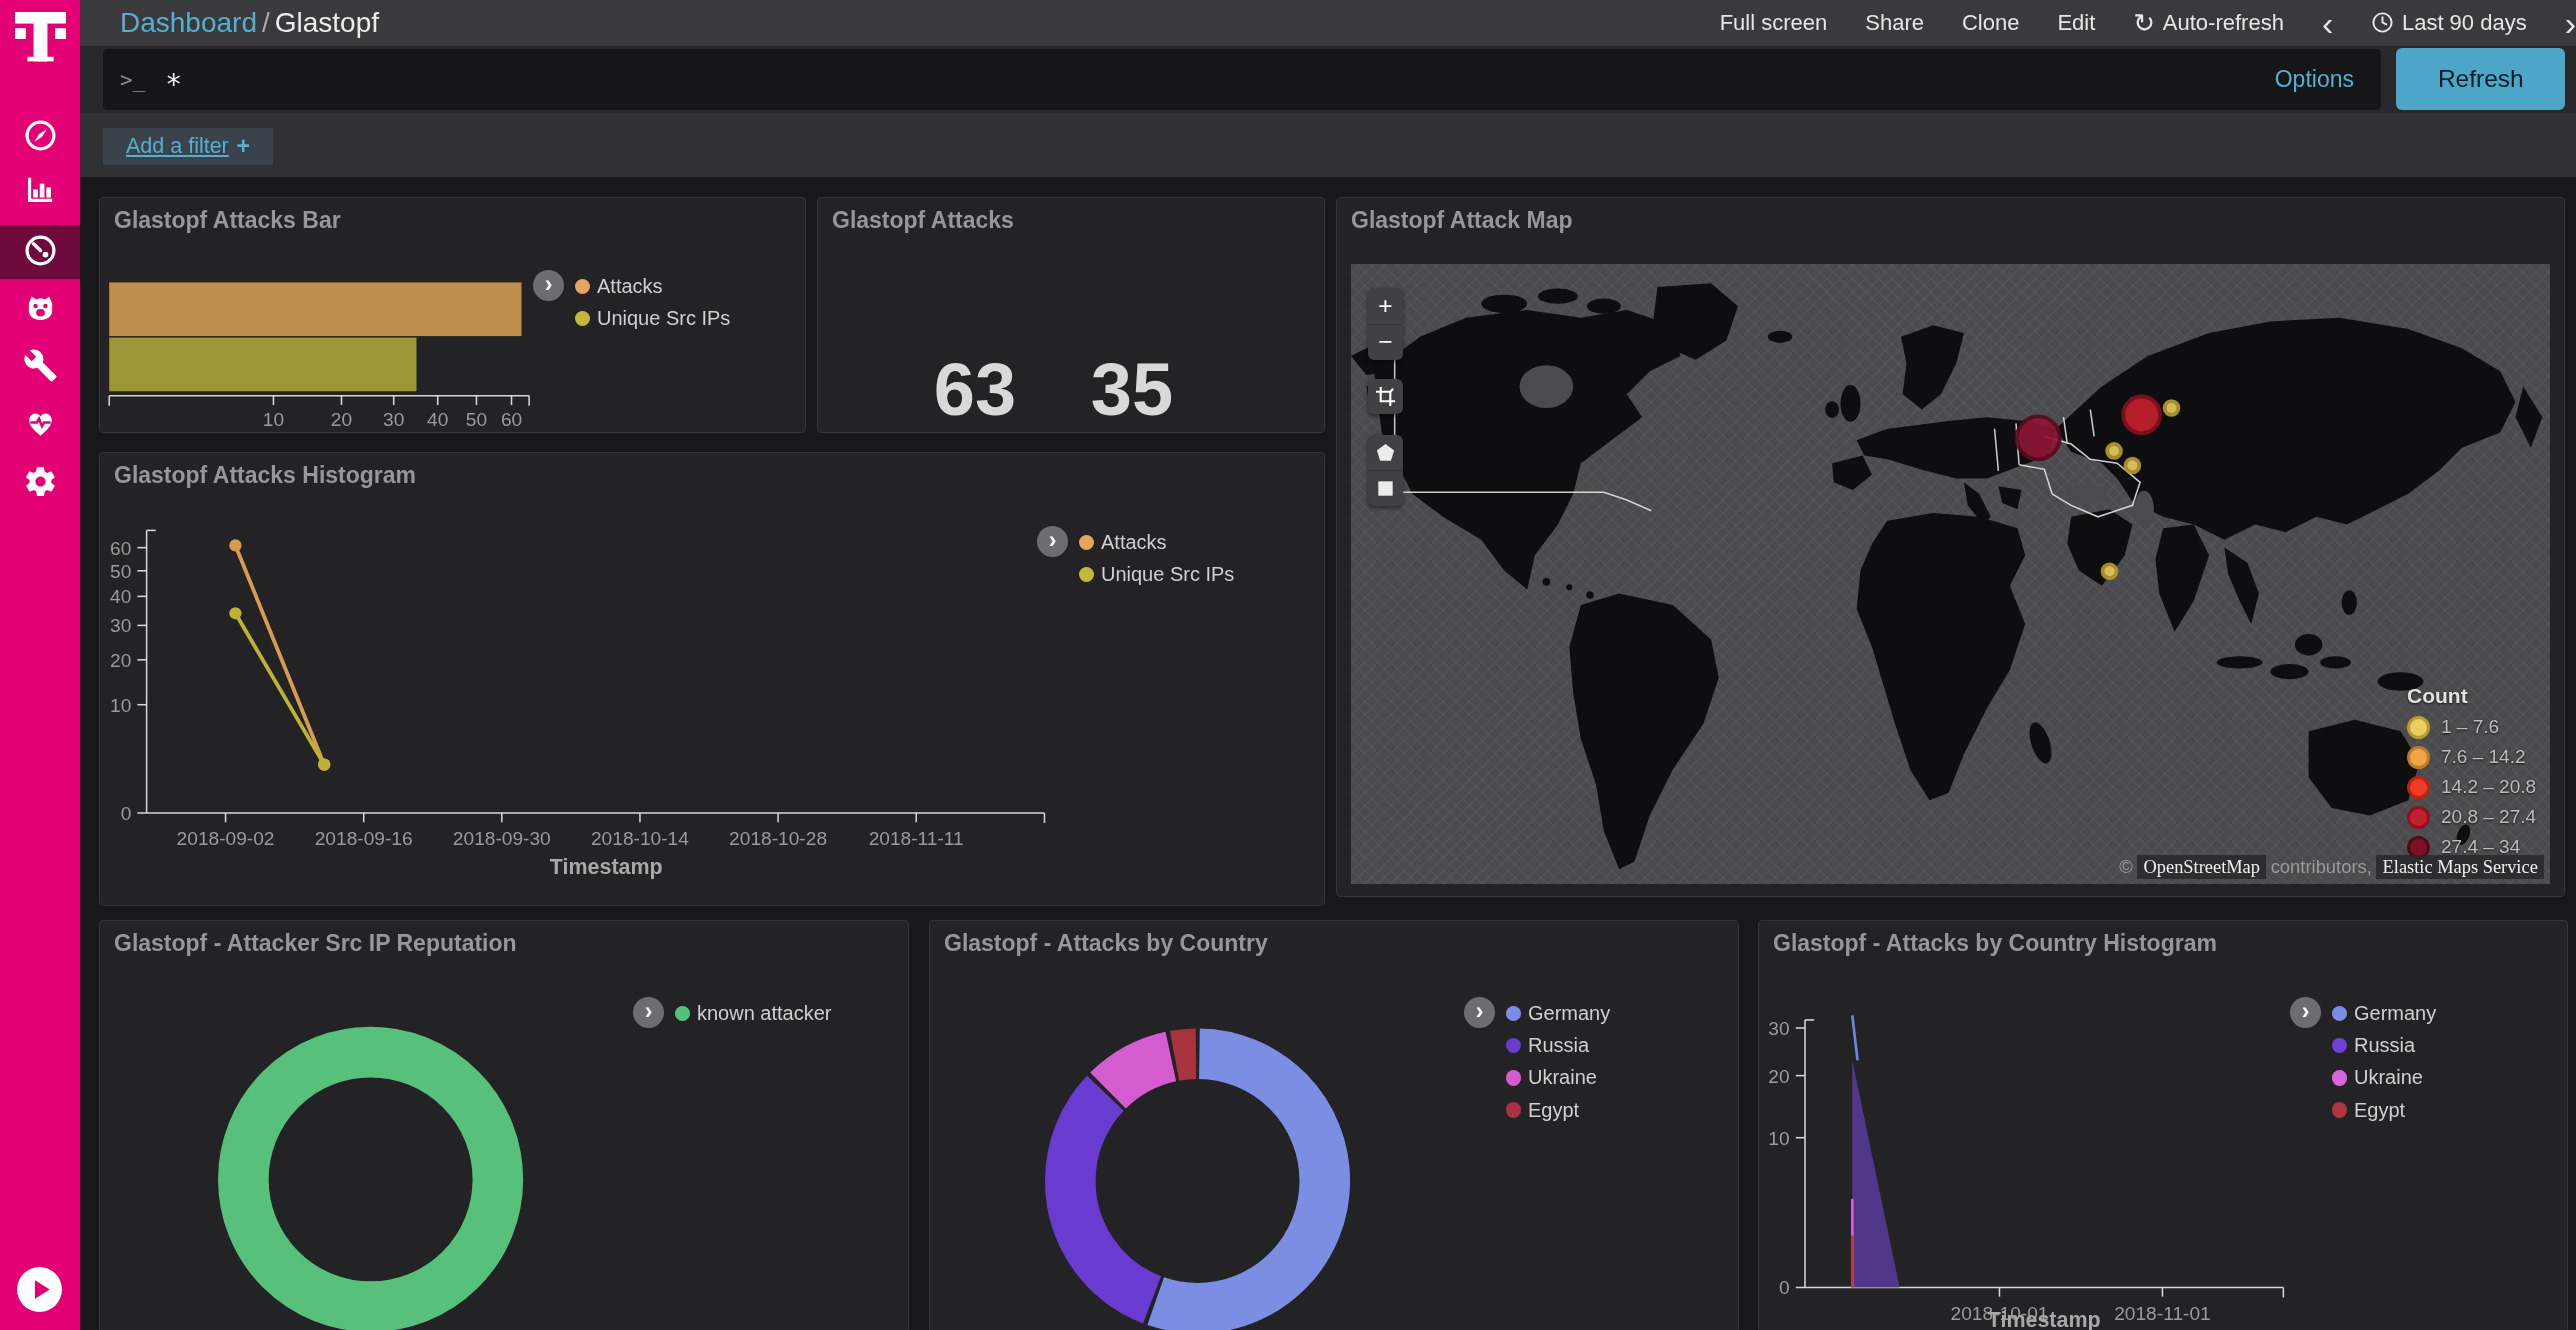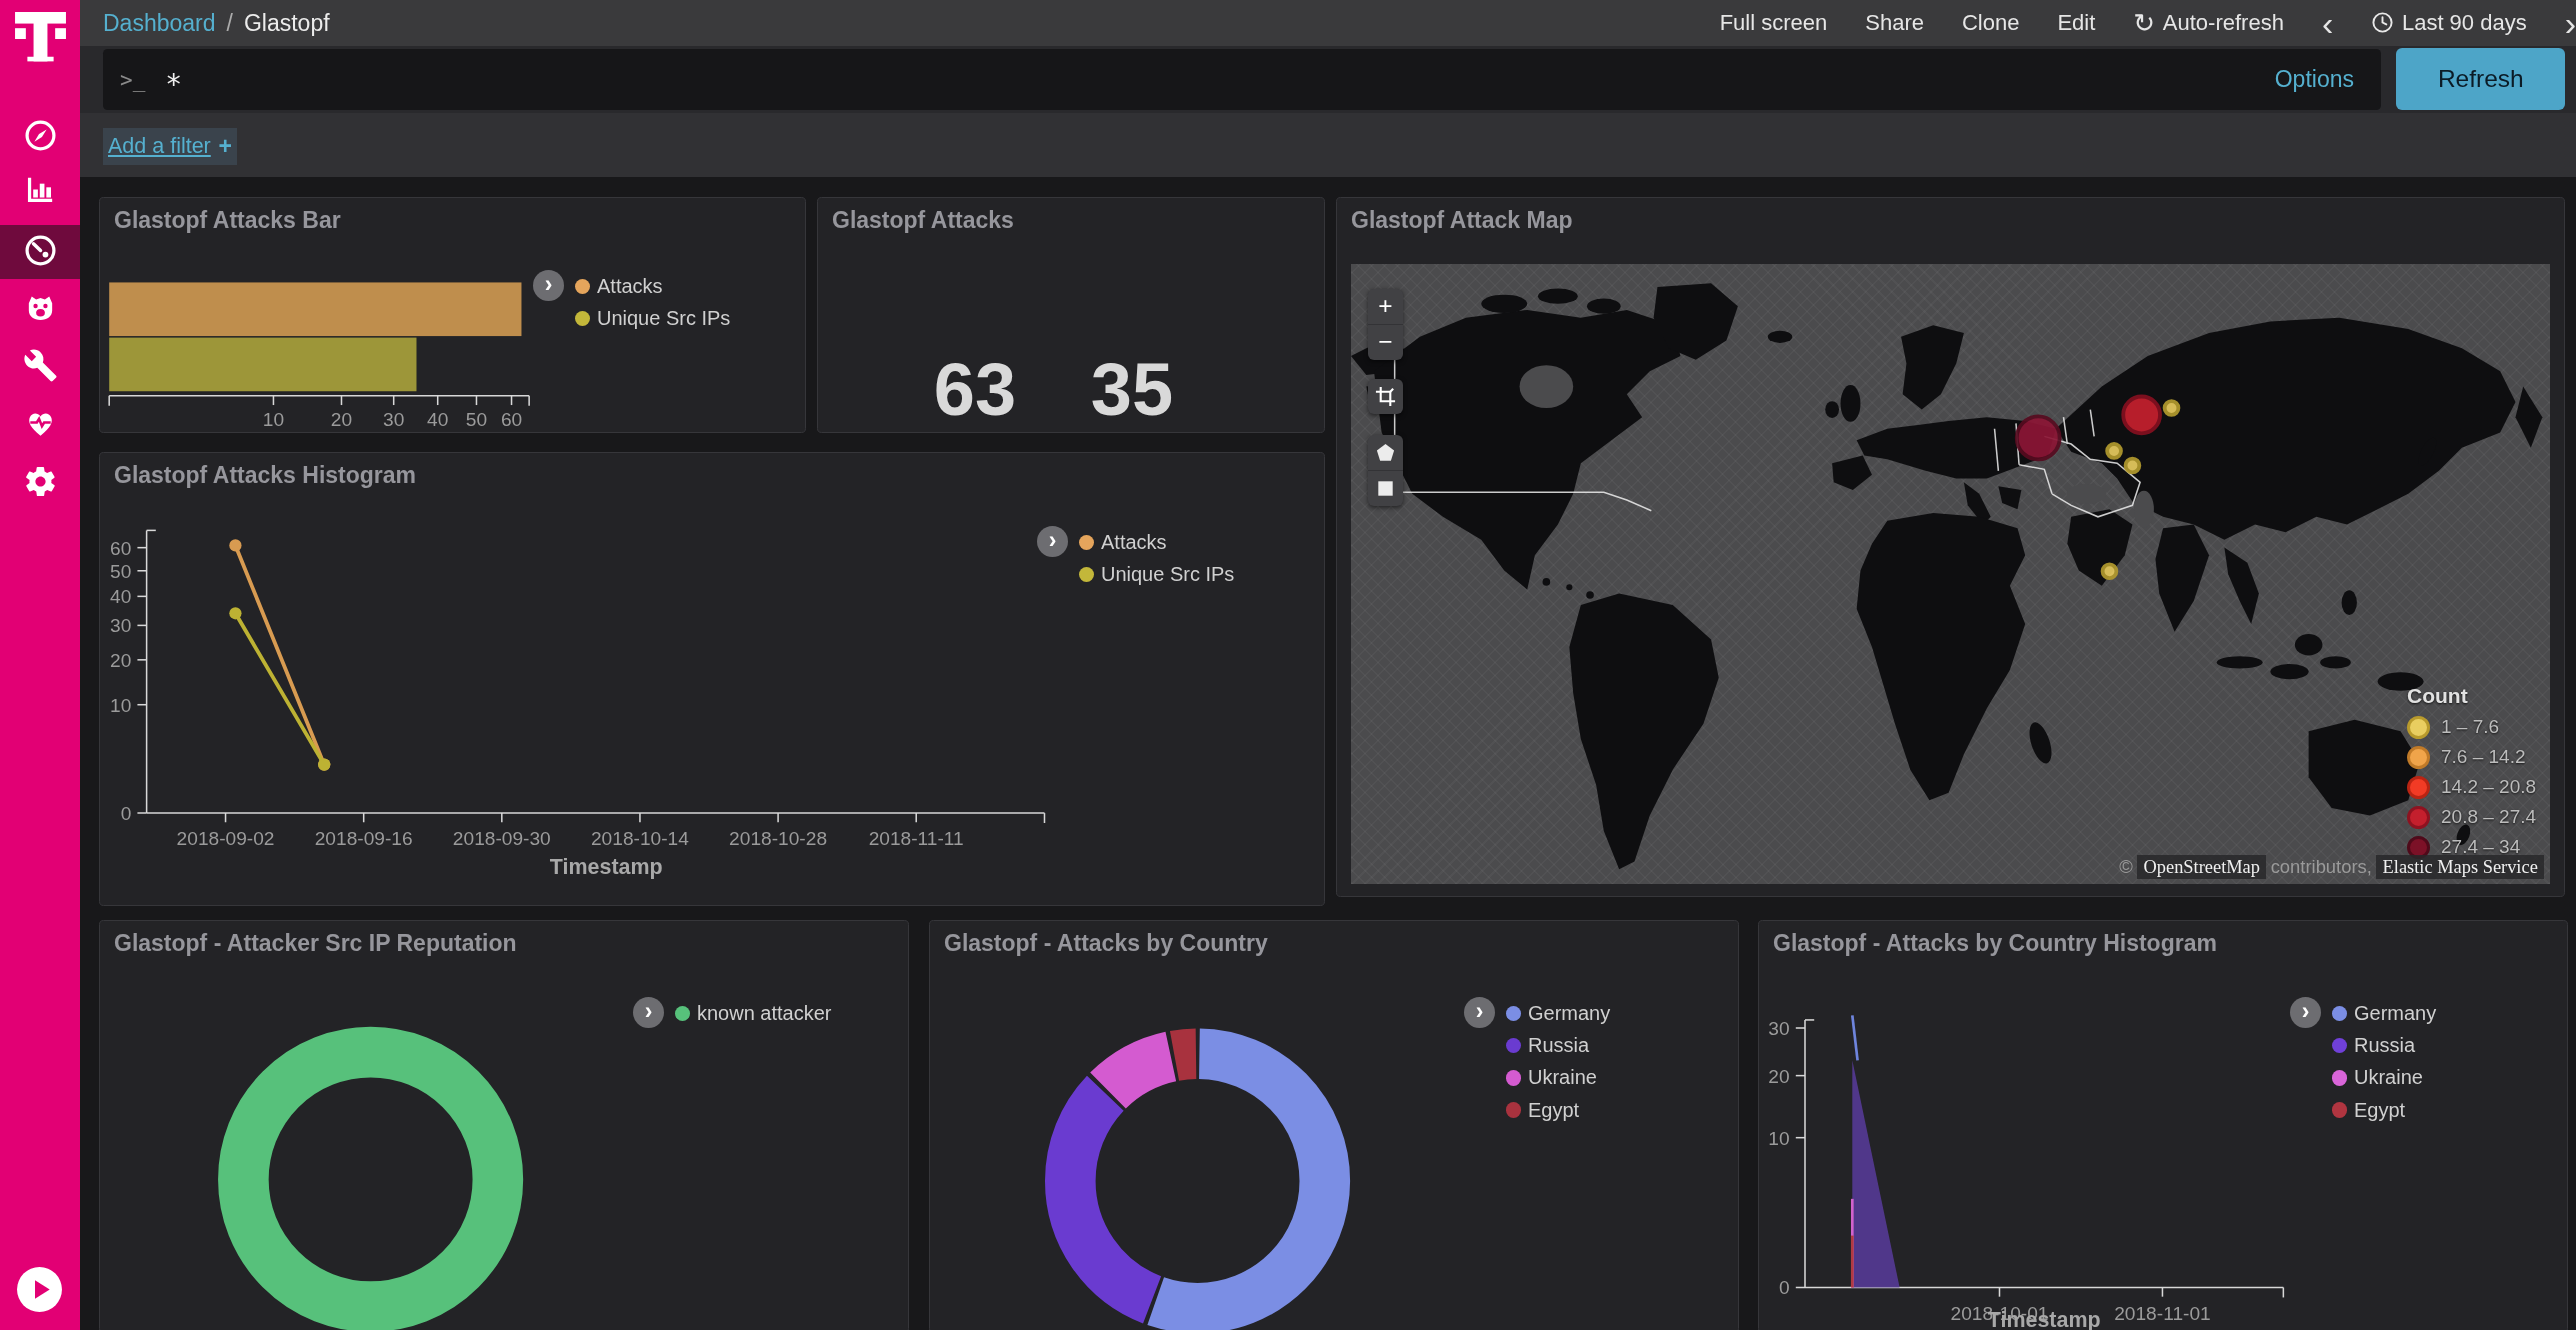--- a/index.html
+++ b/index.html
@@ -5,37 +5,37 @@
   html,body{margin:0;padding:0;width:2576px;height:1331px;overflow:hidden;background:#18181a;
     font-family:"Liberation Sans",sans-serif;-webkit-font-smoothing:antialiased;}
   
   .sidebar{position:absolute;left:0;top:0;width:80px;height:1331px;background:#e20074;z-index:5;}
   .logo{position:absolute;left:14.6px;top:12.3px;width:51px;height:54px;}
   .nav-item{position:absolute;left:0;width:80px;height:54px;display:flex;align-items:center;justify-content:center;cursor:pointer;}
   .nav-item.active{background:#6f0a3d;}
   .expand-btn{position:absolute;left:15.3px;bottom:17px;width:49px;height:49px;cursor:pointer;}
   
   .topbar{position:absolute;left:80px;top:0;right:0;height:46px;background:#3a3a3c;display:flex;align-items:center;z-index:4;}
-  .breadcrumb{margin-left:23px;font-size:23px;display:flex;gap:11px;align-items:center;}
+  .breadcrumb{margin-left:40px;font-size:28px;display:flex;gap:5px;align-items:center;}
   .crumb-link{color:#55b0cf;cursor:pointer;}
   .crumb-sep{color:#ababab;}
   .crumb-cur{color:#ececec;}
   .topbar-actions{margin-left:auto;display:flex;align-items:center;gap:38px;font-size:22px;color:#e6e6e6;}
   .topbar-actions .act{cursor:pointer;display:flex;align-items:center;gap:7.7px;}
   .chev{font-size:34px;line-height:23px;color:#e6e6e6;}
   .refresh-glyph{font-size:26px;}
   .querybar{position:absolute;left:80px;top:46px;right:0;height:67px;background:#29292c;z-index:4;}
   .query-input{position:absolute;left:23px;top:3.1px;width:2278px;height:61px;background:#161618;border-radius:4.6px;display:flex;align-items:center;}
   .prompt{margin-left:17px;font-family:"DejaVu Sans Mono",monospace;font-size:21px;color:#8a8a8a;}
   .query-text{margin-left:20px;font-family:"DejaVu Sans Mono",monospace;font-size:28px;color:#efefef;margin-top:10.7px;}
   .options-link{position:absolute;right:222px;top:20px;color:#55b0cf;font-size:23px;cursor:pointer;}
   .refresh-btn{position:absolute;right:10.7px;top:2.3px;width:169px;height:62px;background:#4da5c8;border-radius:6.1px;border:none;
     font-size:24.5px;color:#0b1b26;font-family:"Liberation Sans",sans-serif;cursor:pointer;}
   .filterbar{position:absolute;left:80px;top:113px;right:0;height:64px;background:#313134;z-index:4;}
-  .add-filter{position:absolute;left:23px;top:15.3px;height:37px;padding:0 5px;background:#3a434c;display:flex;align-items:center;gap:7.7px;cursor:pointer;}
+  .add-filter{position:absolute;left:23px;top:15.3px;height:37px;padding:0 23px;background:#3a434c;display:flex;align-items:center;gap:7.7px;cursor:pointer;}
   .add-filter .lbl{color:#55b0cf;font-size:21.5px;text-decoration:underline;}
   .add-filter .plus{color:#55b0cf;font-size:23px;font-weight:bold;}
   
   .content{position:absolute;left:80px;top:178px;right:0;bottom:0;background:#18181a;}
   .panel{position:absolute;background:#232326;border:0.8px solid #36363a;border-radius:4.6px;overflow:hidden;}
   .panel-title{position:absolute;left:14px;top:9.2px;font-size:23px;color:#96969c;white-space:nowrap;font-weight:bold;}
   
   .legend{position:absolute;display:flex;align-items:flex-start;}
   .legend-chevron{width:31px;height:31px;border-radius:50%;background:#6d6d71;color:#fff;display:flex;align-items:center;
     justify-content:center;font-size:23px;font-weight:bold;margin-right:10.7px;margin-top:-4.6px;cursor:pointer;padding-bottom:3.1px;box-sizing:border-box;}

